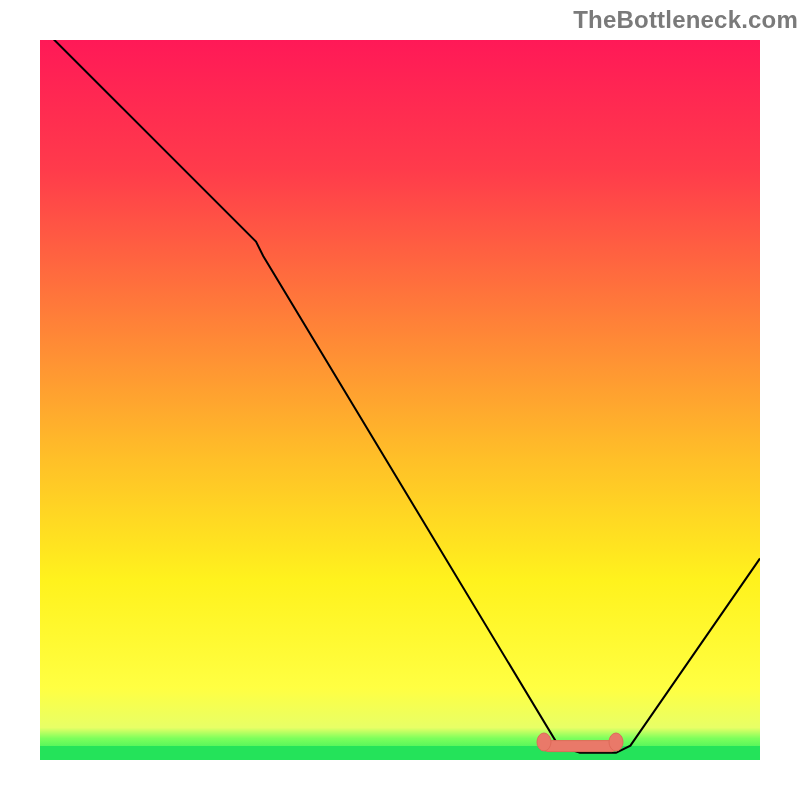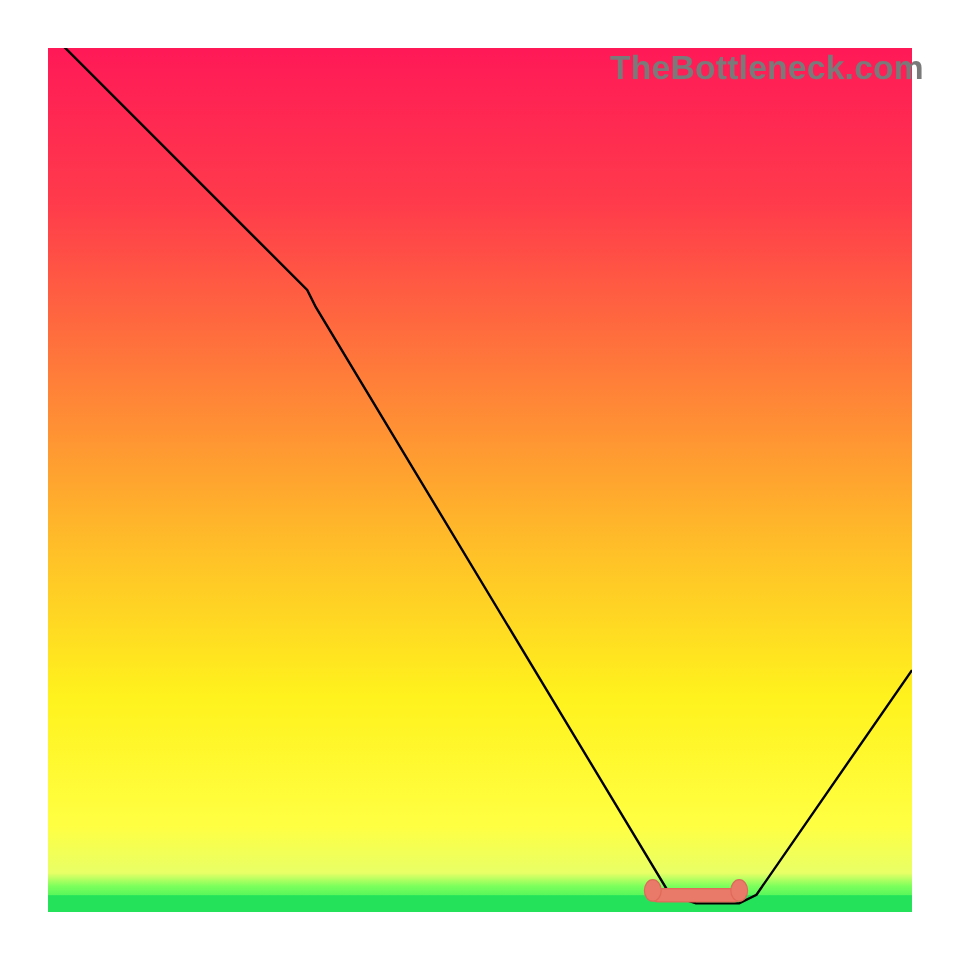--- a/index.html
+++ b/index.html
@@ -12,27 +12,26 @@
     overflow: hidden;
   }
   .wrap {
     position: relative;
     width: 800px;
     height: 800px;
   }
   .watermark {
     position: absolute;
     top: 6px;
-    right: 30px;
-    font-size: 28px;
+    right: 2px;
+    font-size: 24px;
     font-weight: 600;
     color: #7a7a7a;
     letter-spacing: 0.2px;
     z-index: 5;
-    margin-top: 35px;
   }
   .plot {
     position: absolute;
     left: 40px;
     top: 40px;
     width: 720px;
     height: 720px;
     box-sizing: border-box;
   }
   .plot svg {

